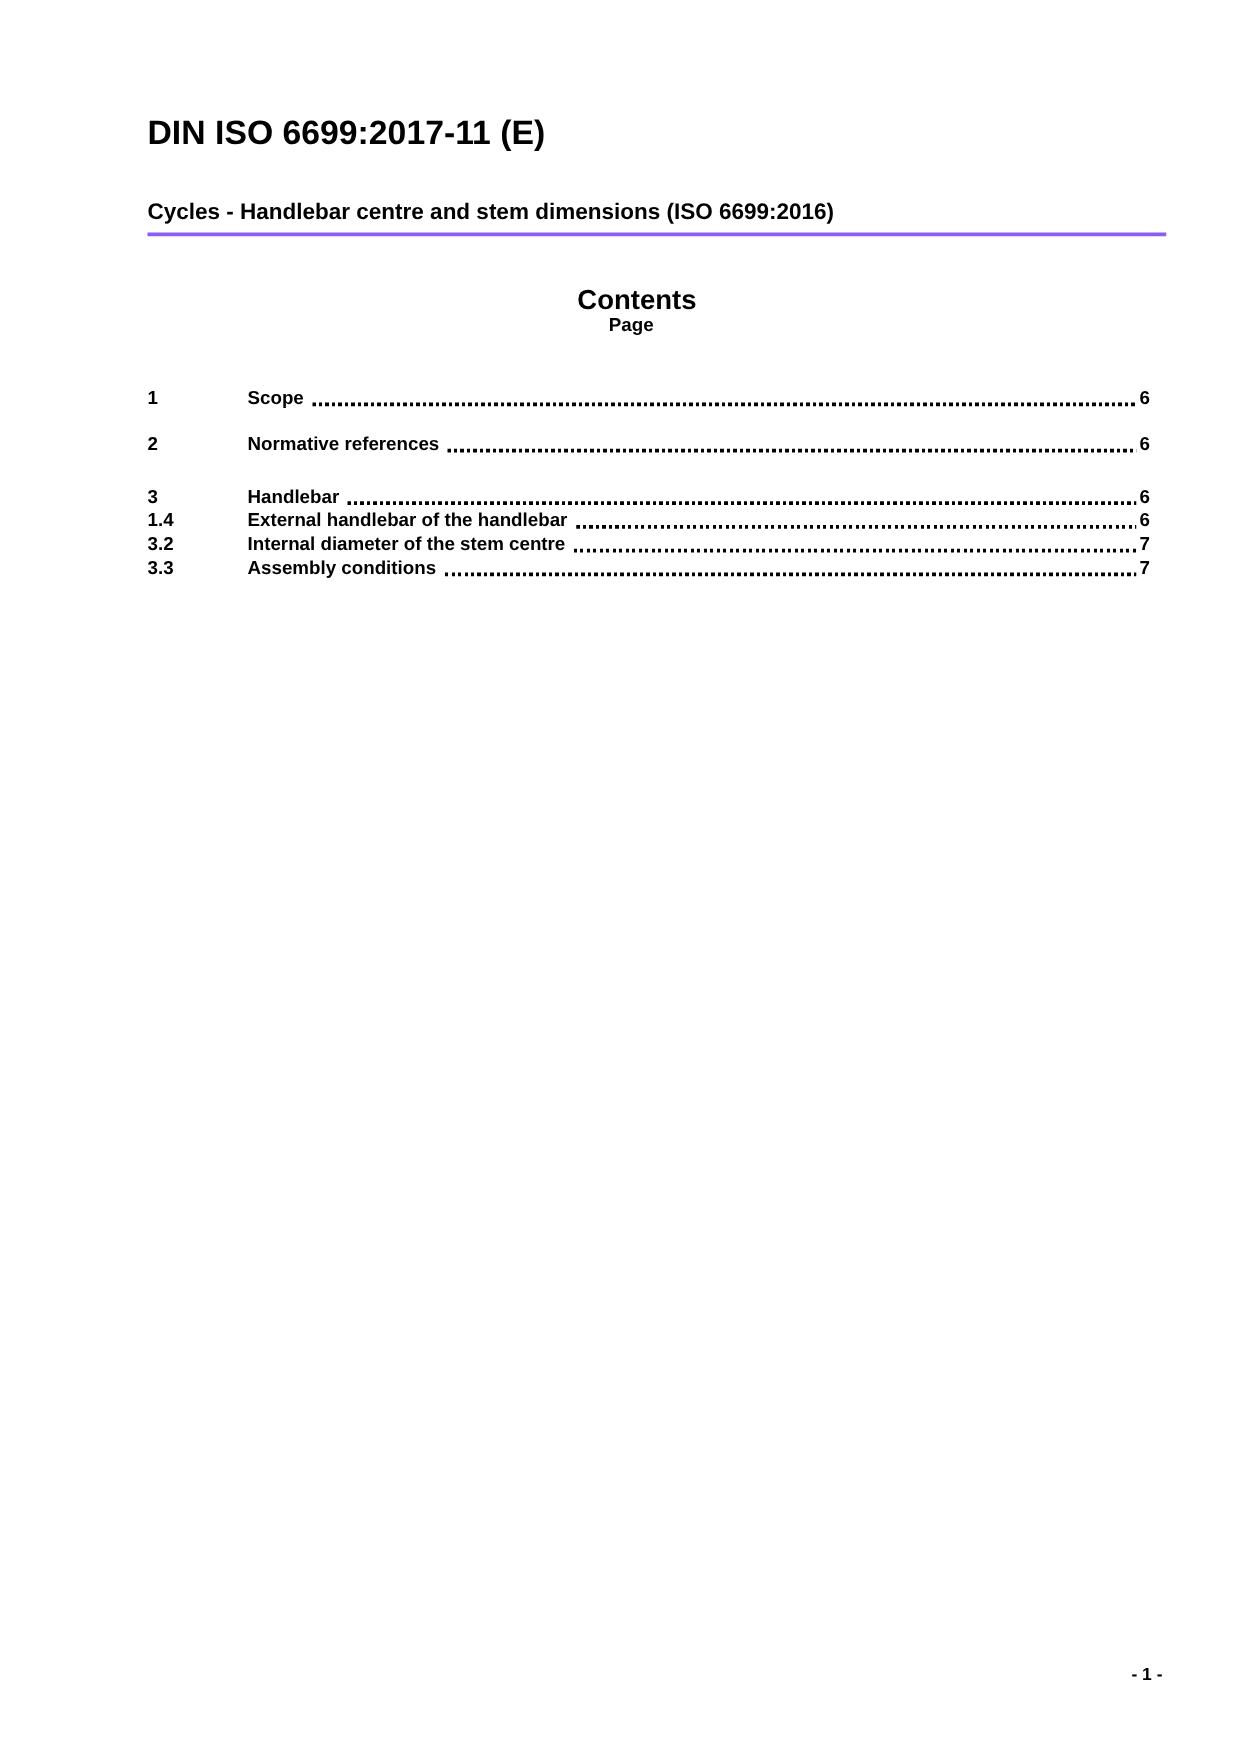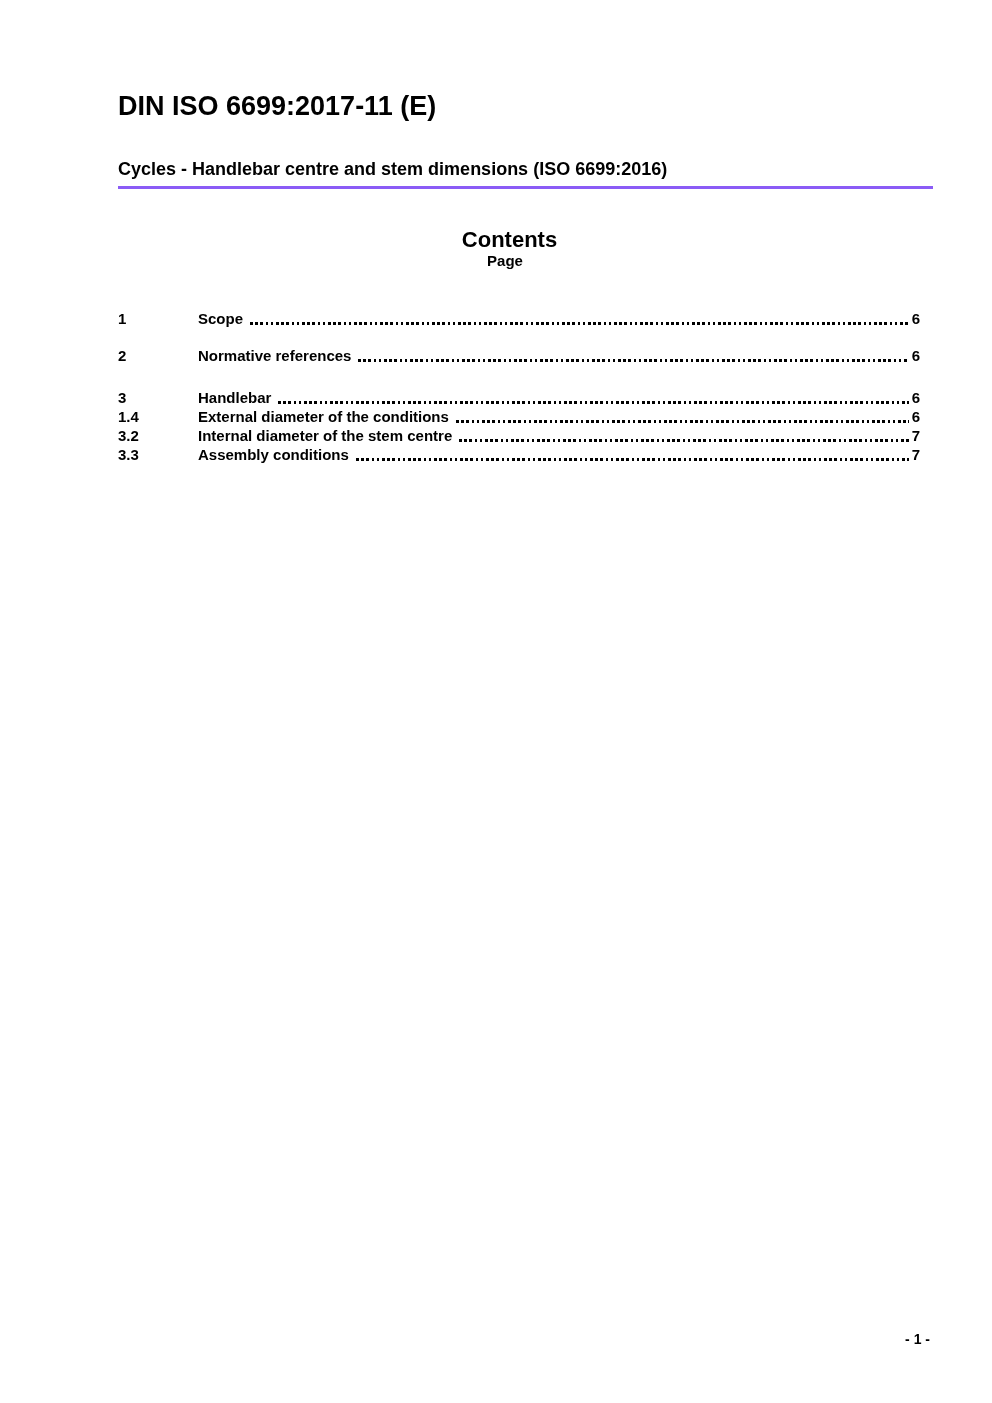--- a/index.html
+++ b/index.html
@@ -90,21 +90,21 @@
 
     <div class="toc-row gap-lg">
       <span class="toc-num">3</span>
       <span class="toc-title">Handlebar</span>
       <span class="leader"></span>
       <span class="toc-page">6</span>
     </div>
 
     <div class="toc-row">
       <span class="toc-num">1.4</span>
-      <span class="toc-title">External diameter of the conditions</span>
+      <span class="toc-title">External handlebar of the handlebar</span>
       <span class="leader"></span>
       <span class="toc-page">6</span>
     </div>
 
     <div class="toc-row">
       <span class="toc-num">3.2</span>
       <span class="toc-title">Internal diameter of the stem centre</span>
       <span class="leader"></span>
       <span class="toc-page">7</span>
     </div>

